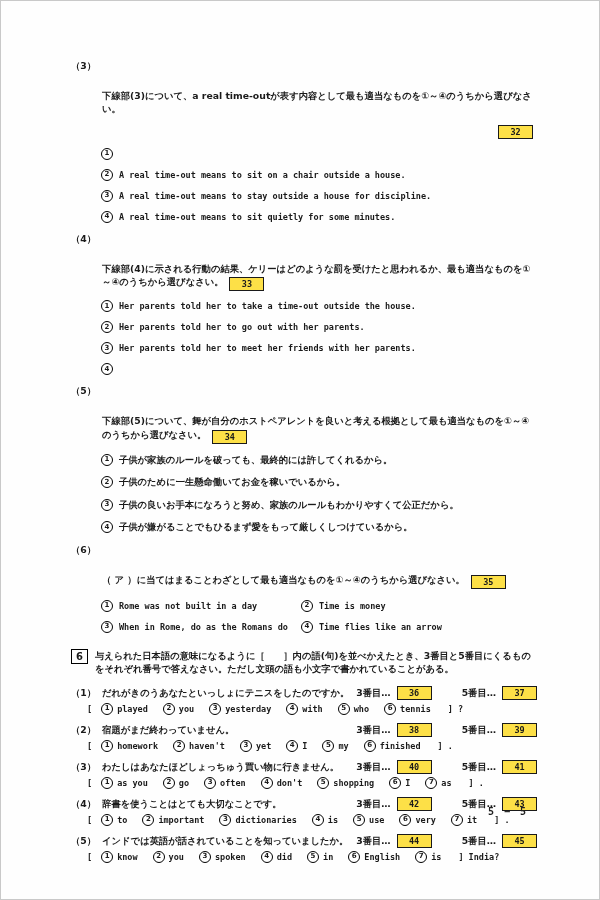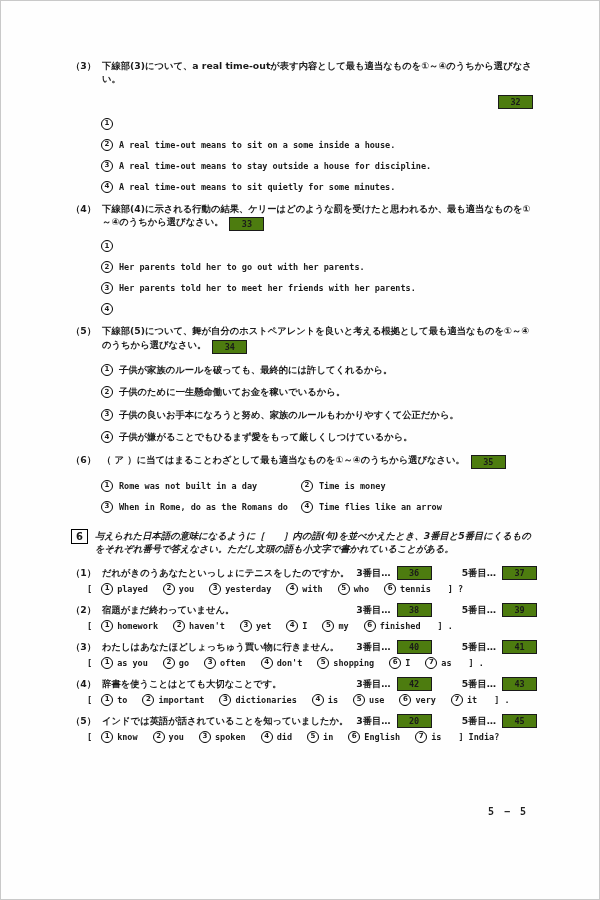--- a/index.html
+++ b/index.html
@@ -13,25 +13,25 @@
     padding:58px 62px 0 70px;
     overflow:hidden;
     color:#1a1a1a;
   }
   .jp{font-family:"DejaVu Sans",sans-serif;font-weight:700;font-size:9.3px;line-height:1.45;color:#1a1a1a;}
   .en{font-family:"DejaVu Sans Mono","Liberation Mono",monospace;font-weight:700;font-size:8.5px;color:#1a1a1a;}
 
   .question{margin-bottom:9px;}
   .prompt-row{display:flex;}
   .q-label{flex:none;margin-right:6px;}
-  .q-prompt{flex:1;}
+  .q-prompt{flex:1;margin-top:30px;}
 
   .abox{
     display:inline-block;min-width:27px;padding:0 3px;height:12px;line-height:12px;
-    border:1.4px solid #1a1a1a;text-align:center;background:#4d7c0f;
+    border:1.4px solid #1a1a1a;text-align:center;background:#fde047;
     font-family:"DejaVu Sans Mono","Liberation Mono",monospace;font-weight:700;font-size:8.5px;
     vertical-align:-2px;margin-left:6px;
   }
   .box-row{text-align:right;margin:3px 4px 0 0;}
   .box-row .abox{margin-left:0;}
 
   .options{margin:2px 0 0 30px;}
   .options.cols2{display:grid;grid-template-columns:200px 1fr;}
   .option{display:flex;align-items:center;margin-top:9px;white-space:nowrap;}
   .circ{
@@ -40,21 +40,21 @@
     font-family:"DejaVu Sans",sans-serif;font-weight:700;font-size:7px;line-height:1;
     margin-right:6px;background:#fff;
   }
 
   .s6-header{display:flex;margin:16px 0 10px 0;}
   .secnum{
     flex:none;border:1.5px solid #000;padding:0 4px;margin-right:7px;
     height:13px;line-height:13px;font-family:"DejaVu Sans",sans-serif;
     font-weight:700;font-size:10px;
   }
-  .s6-instr{flex:1;font-style:italic;}
+  .s6-instr{flex:1;}
 
   .s6-item{margin-bottom:8px;}
   .s6-row1{display:flex;align-items:center;white-space:nowrap;}
   .s6-pos{margin-left:auto;display:flex;align-items:flex-start;}
   .s6-pos .spacer{display:inline-block;width:30px;}
   .s6-row2{display:flex;align-items:center;margin:3px 0 0 16px;white-space:nowrap;}
   .bracket-open{margin-right:9px;}
   .word{display:inline-flex;align-items:center;margin-right:15px;}
   .word .circ{margin-right:4px;}
   .bracket-close{margin-left:2px;}
@@ -75,40 +75,41 @@
           <span class="jp q-label">（3）</span>
           <span class="jp q-prompt"><span>下線部(3)について、a real time-outが表す内容として最も適当なものを①～④のうちから選びなさい。</span></span>
         </div>
         <div class="box-row"><span class="abox">32</span></div>
         <div class="options">
           <div class="option en">
             <span class="circ">1</span>
           </div>
           <div class="option en">
             <span class="circ">2</span>
-            <span class="opt-text">A real time-out means to sit on a some inside a house.</span>
+            <span class="opt-text">A real time-out means to sit on a chair outside a house.</span>
           </div>
           <div class="option en">
             <span class="circ">3</span>
             <span class="opt-text">A real time-out means to stay outside a house for discipline.</span>
           </div>
           <div class="option en">
             <span class="circ">4</span>
             <span class="opt-text">A real time-out means to sit quietly for some minutes.</span>
           </div>
         </div>
       </div>
       <div class="question">
         <div class="prompt-row">
           <span class="jp q-label">（4）</span>
           <span class="jp q-prompt"><span>下線部(4)に示される行動の結果、ケリーはどのような罰を受けたと思われるか、最も適当なものを①～④のうちから選びなさい。</span><span class="abox">33</span></span>
         </div>
         <div class="options">
           <div class="option en">
             <span class="circ">1</span>
+            <span class="opt-text">Her parents told her to take a time-out outside the house.</span>
           </div>
           <div class="option en">
             <span class="circ">2</span>
             <span class="opt-text">Her parents told her to go out with her parents.</span>
           </div>
           <div class="option en">
             <span class="circ">3</span>
             <span class="opt-text">Her parents told her to meet her friends with her parents.</span>
           </div>
           <div class="option en">
@@ -343,21 +344,21 @@
           </span>
           <span class="bracket-close">] .</span>
         </div>
       </div>
       <div class="s6-item">
         <div class="s6-row1">
           <span class="jp q-label">（5）</span>
           <span class="jp">インドでは英語が話されていることを知っていましたか。</span>
           <span class="s6-pos">
             <span class="jp">3番目…</span>
-            <span class="abox">20</span>
+            <span class="abox">44</span>
             <span class="spacer"></span>
             <span class="jp">5番目…</span>
             <span class="abox">45</span>
           </span>
         </div>
         <div class="s6-row2 en">
           <span class="bracket-open">[</span>
           <span class="word">
             <span class="circ">1</span>
             <span>know</span>

